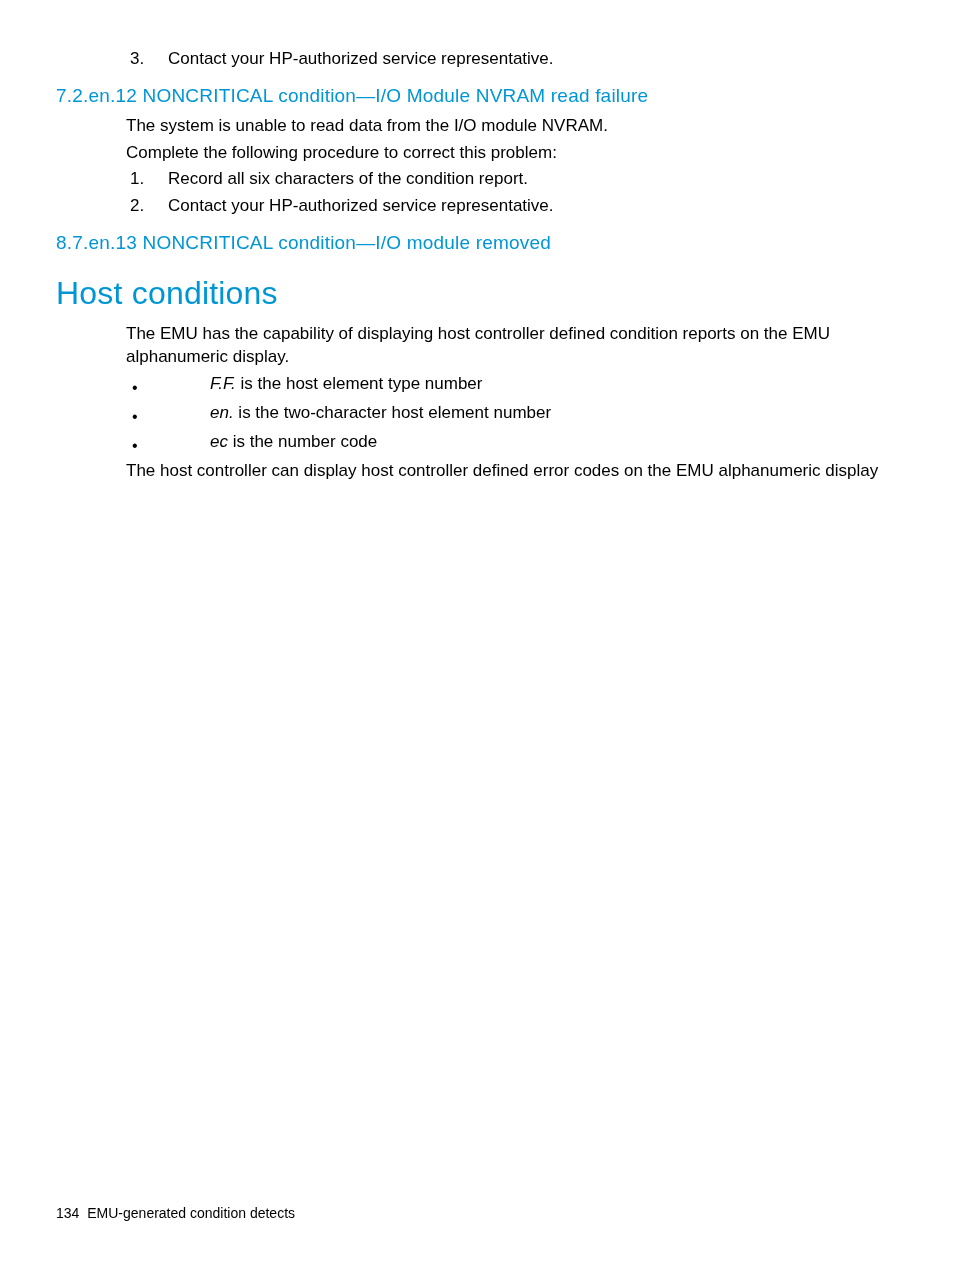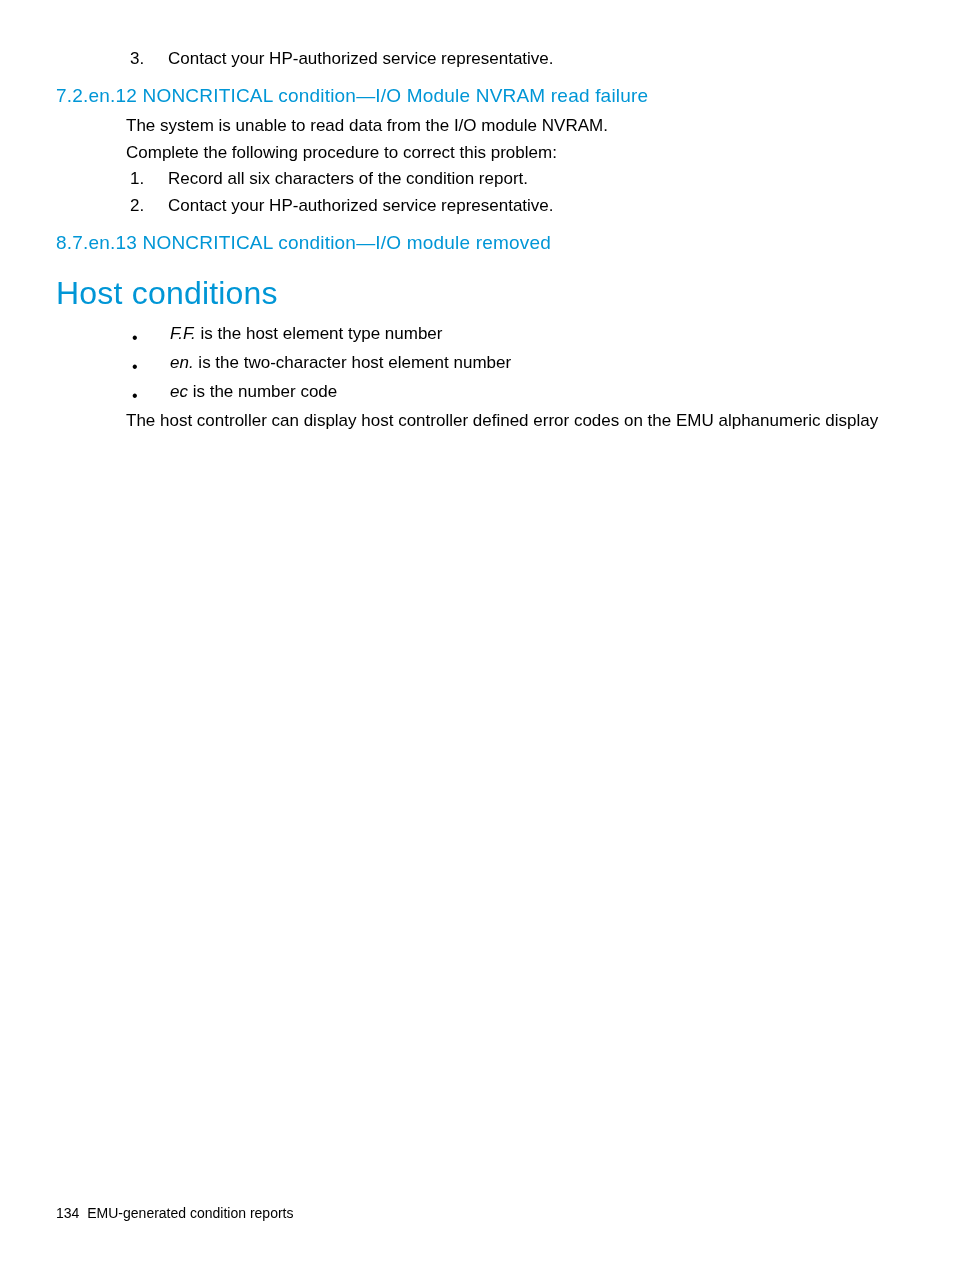--- a/index.html
+++ b/index.html
@@ -58,20 +58,21 @@
     margin: 0 0 4px 0;
   }
   ul.bullets {
     list-style: none;
     padding: 0;
     margin: 4px 0 4px 0;
   }
   ul.bullets > li {
     display: flex;
     margin: 0 0 6px 0;
+    gap: 40px;
   }
   ul.bullets > li .dot {
     width: 38px;
     flex: 0 0 38px;
     text-align: left;
     padding-left: 6px;
     line-height: 1;
     padding-top: 6px;
   }
   ul.bullets > li .dot::before {
@@ -120,20 +121,21 @@
         <span class="num">2.</span>
         <span class="txt">Contact your HP-authorized service representative.</span>
       </li>
     </ol>
   </div>
 
   <h3 class="sub">8.7.en.13 NONCRITICAL condition—I/O module removed</h3>
 
   <h2 class="section">Host conditions</h2>
   <div class="body-block">
+    <p class="body">The EMU has the capability of displaying host controller defined condition reports on the EMU alphanumeric display.</p>
     <ul class="bullets">
       <li>
         <span class="dot"></span>
         <span class="txt"><em class="i">F.F.</em><span> is the host element type number</span></span>
       </li>
       <li>
         <span class="dot"></span>
         <span class="txt"><em class="i">en.</em><span> is the two-character host element number</span></span>
       </li>
       <li>
@@ -141,14 +143,14 @@
         <span class="txt"><em class="i">ec</em><span> is the number code</span></span>
       </li>
     </ul>
     <p class="body">The host controller can display host controller defined error codes on the EMU alphanumeric display</p>
   </div>
 
 </div>
 
 <div class="footer">
   <span class="pn">134</span>
-  <span>EMU-generated condition reports</span>
+  <span>EMU-generated condition detects</span>
 </div>
 
 </body></html>

